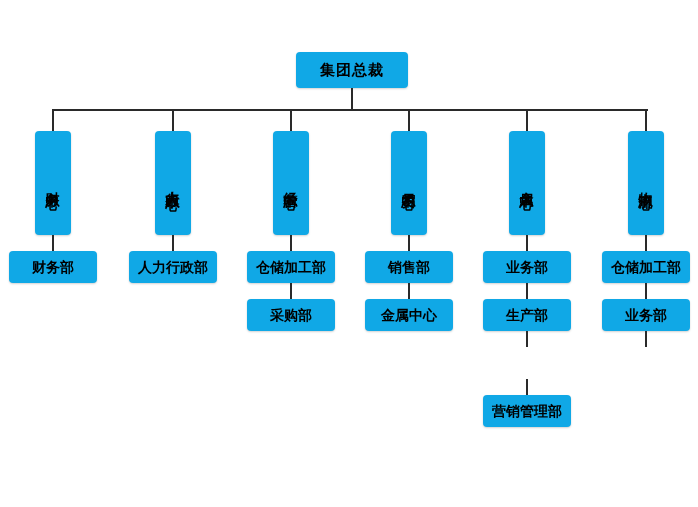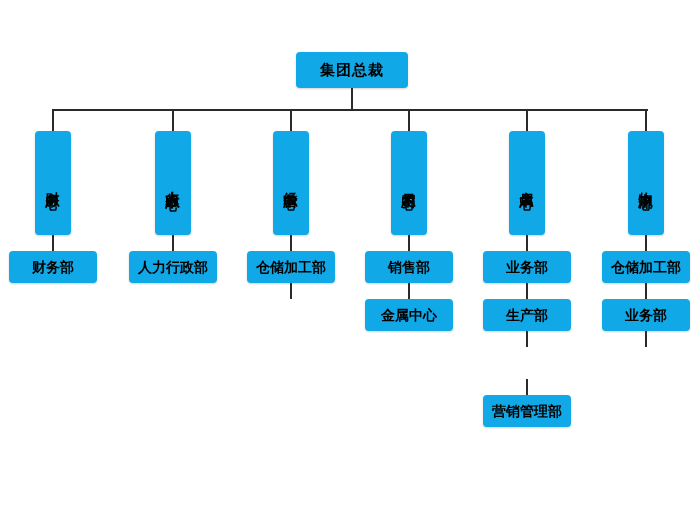--- a/index.html
+++ b/index.html
@@ -73,20 +73,21 @@
   <div class="line v" style="left:172px;top:109px;height:22px"></div>
   <div class="node center" style="left:155px">人力行政中心</div>
   <div class="line v" style="left:172px;top:235px;height:16px"></div>
   <div class="node dept" style="left:129px;top:251px">人力行政部</div>
 
   <div class="line v" style="left:290px;top:109px;height:22px"></div>
   <div class="node center" style="left:273px">经营中心</div>
   <div class="line v" style="left:290px;top:235px;height:16px"></div>
   <div class="node dept" style="left:247px;top:251px">仓储加工部</div>
   <div class="line v" style="left:290px;top:283px;height:16px"></div>
+  <div class="node dept" style="left:247px;top:299px">采购部</div>
 
   <div class="line v" style="left:408px;top:109px;height:22px"></div>
   <div class="node center" style="left:391px">贸易中心</div>
   <div class="line v" style="left:408px;top:235px;height:16px"></div>
   <div class="node dept" style="left:365px;top:251px">销售部</div>
   <div class="line v" style="left:408px;top:283px;height:16px"></div>
   <div class="node dept" style="left:365px;top:299px">金属中心</div>
 
   <div class="line v" style="left:526px;top:109px;height:22px"></div>
   <div class="node center" style="left:509px">金属中心</div>

